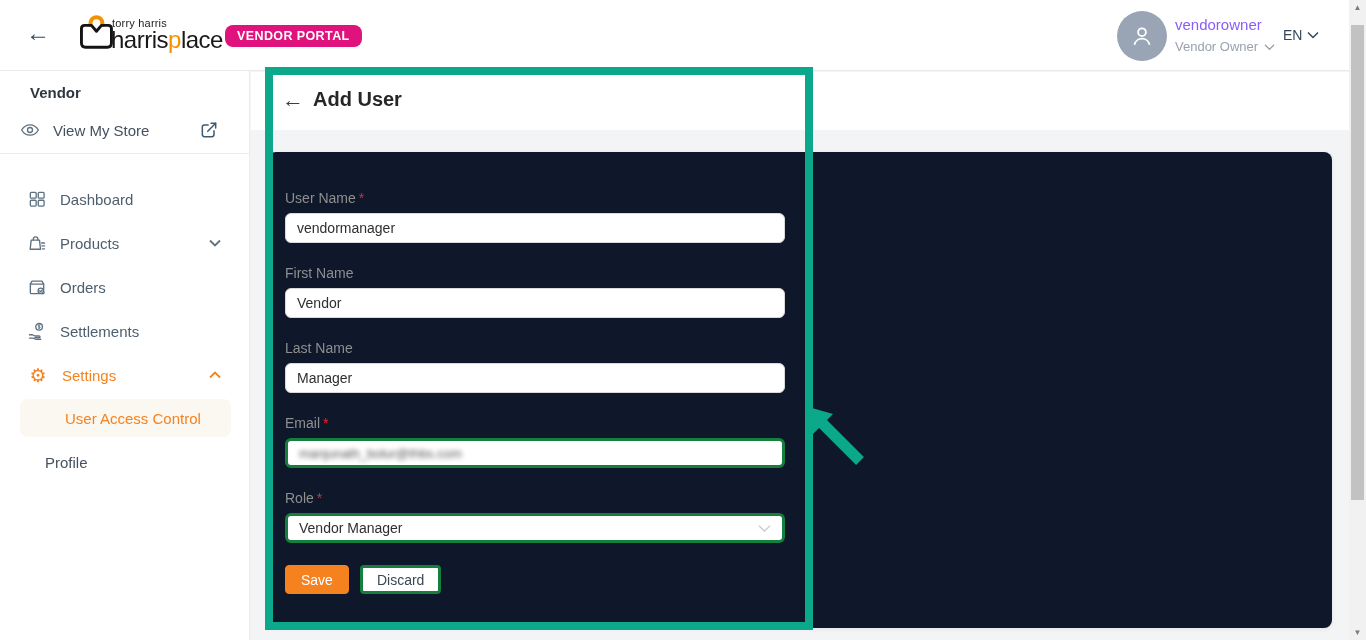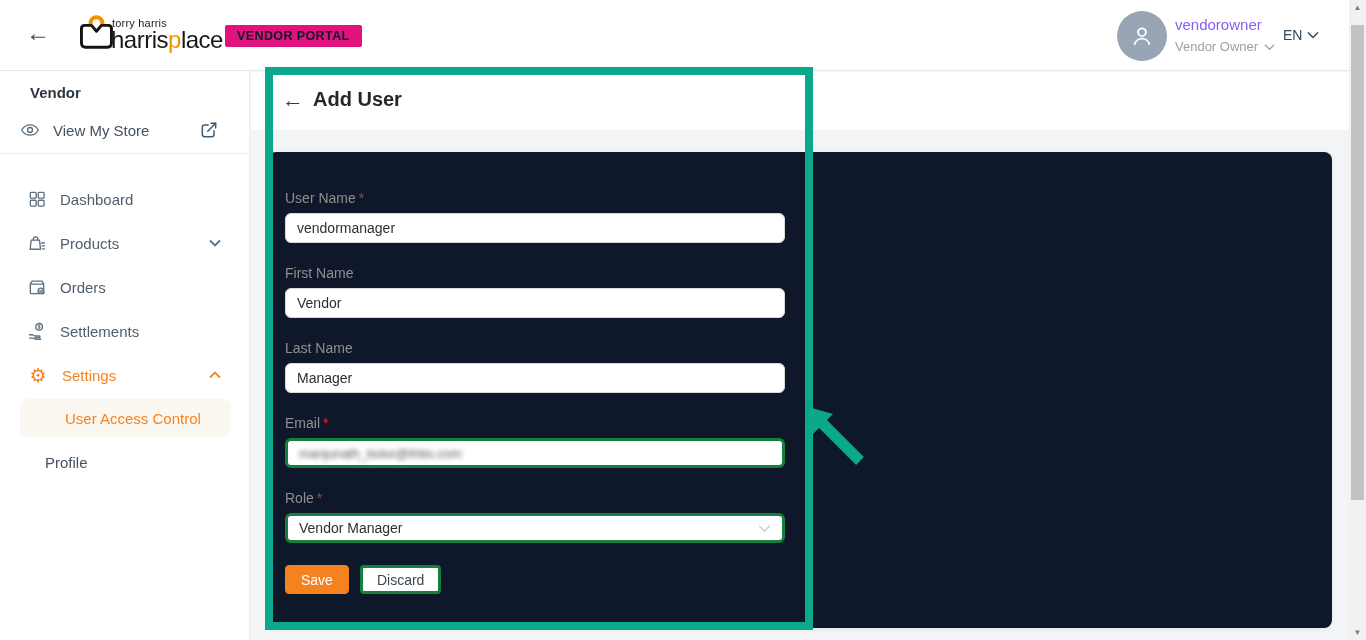--- a/index.html
+++ b/index.html
@@ -7,21 +7,21 @@
   body { font-family:"Liberation Sans", sans-serif; background:#f3f4f5; position:relative; color:#4d5e6e; }
 
   
   .topbar { position:absolute; left:0; top:0; width:1349px; height:71px; background:#fff; border-bottom:1px solid #e9e9e9; z-index:10; }
   .back-arrow-main { position:absolute; left:26px; top:19px; font-size:24px; color:#2c4a5e; cursor:pointer; line-height:1.2; }
   .logo { position:absolute; left:76px; top:8px; width:150px; height:56px; }
   .logo-bag { position:absolute; left:0; top:6px; }
   .logo-small { position:absolute; left:36px; top:9px; font-size:11px; color:#1c1c1c; letter-spacing:.2px; }
   .logo-big { position:absolute; left:35px; top:18px; font-size:24px; color:#191919; font-weight:500; letter-spacing:-.5px; }
   .logo-big .accent { color:#f39200; }
-  .portal-badge { position:absolute; left:225px; top:25px; background:#e0127d; color:#0f172a; font-size:12.5px; font-weight:bold; letter-spacing:.4px; padding:4px 12px 4px 12px; border-radius:2px; }
+  .portal-badge { position:absolute; left:225px; top:25px; background:#e0127d; color:#ffffff; font-size:12.5px; font-weight:bold; letter-spacing:.4px; padding:4px 12px 4px 12px; border-radius:8px; }
   .avatar { position:absolute; left:1117px; top:11px; width:50px; height:50px; border-radius:50%; background:#99a5b5; display:flex; align-items:center; justify-content:center; }
   .user-name { position:absolute; left:1175px; top:16px; font-size:15px; color:#8b5cf6; }
   .user-role { position:absolute; left:1175px; top:39px; font-size:13px; color:#98a2ae; display:flex; align-items:center; gap:6px; cursor:pointer; }
   .lang { position:absolute; left:1283px; top:27px; font-size:14px; color:#33475b; display:flex; align-items:center; gap:5px; cursor:pointer; }
 
   
   .sidebar { position:absolute; left:0; top:71px; width:250px; height:569px; background:#fff; border-right:1px solid #ececec; z-index:5; }
   .vendor-title { margin:13px 0 10px 30px; font-size:15px; font-weight:bold; color:#2f3841; }
   .store-row { display:flex; align-items:center; padding:9px 30px 13px 20px; cursor:pointer; }
   .store-row .label { margin-left:13px; font-size:15px; color:#44525f; }

